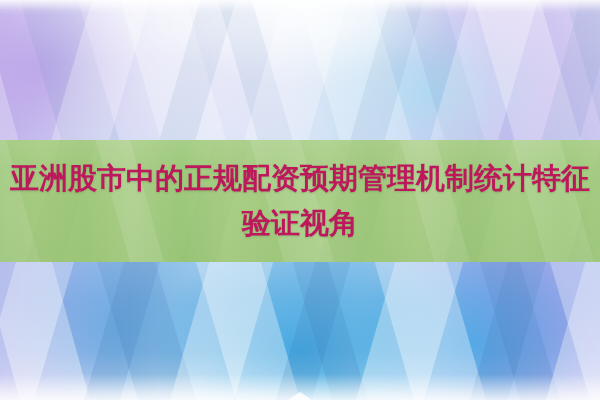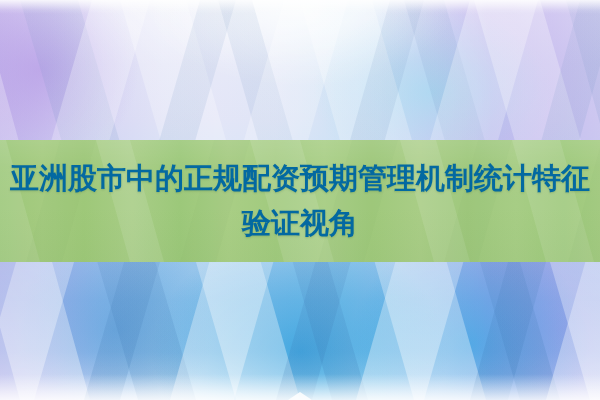--- a/index.html
+++ b/index.html
@@ -137,21 +137,21 @@
     height: 122px;
     display: flex;
     flex-direction: column;
     align-items: center;
     justify-content: center;
     padding: 0 6px;
     box-sizing: border-box;
   }
   .title {
     margin: 0;
-    color: #0369a1;
+    color: #be185d;
     font-size: 29px;
     line-height: 45px;
     font-weight: bold;
     letter-spacing: 0px;
     text-align: center;
     white-space: normal;
     word-break: break-all;
     text-shadow: 0 1px 2px rgba(80,120,60,0.28);
     font-family: "DejaVu Sans", "Liberation Sans", sans-serif;
   }

